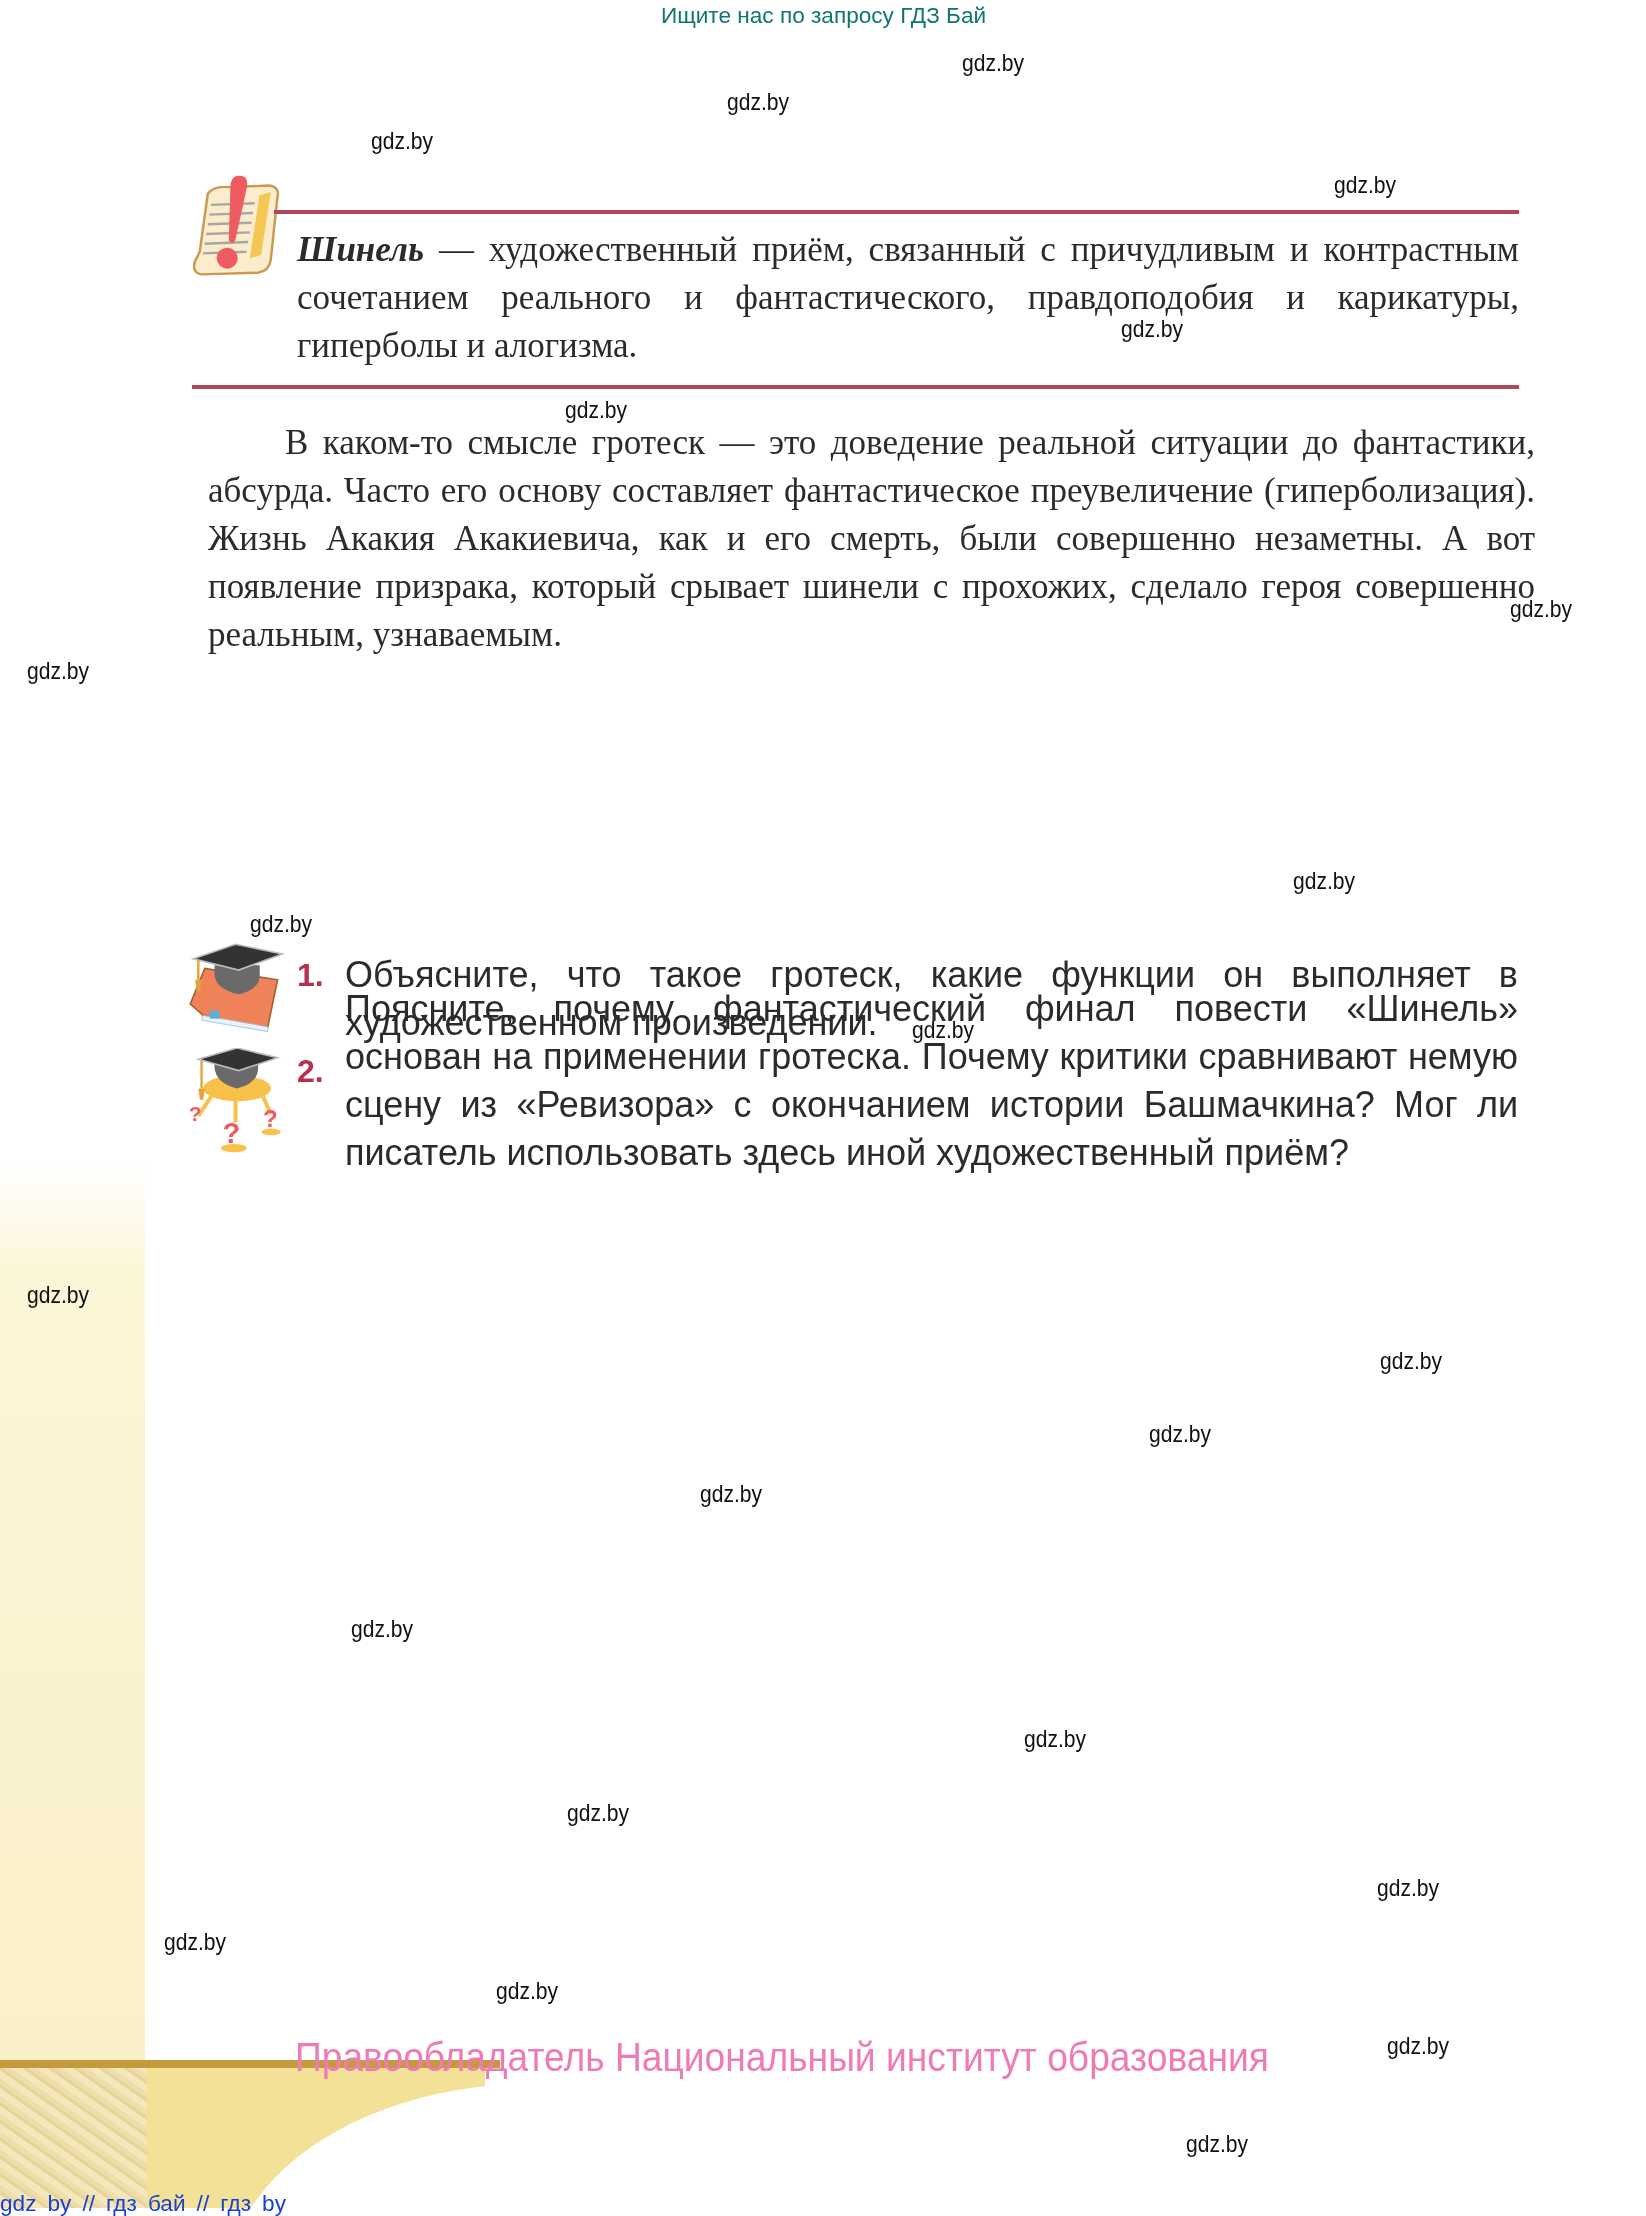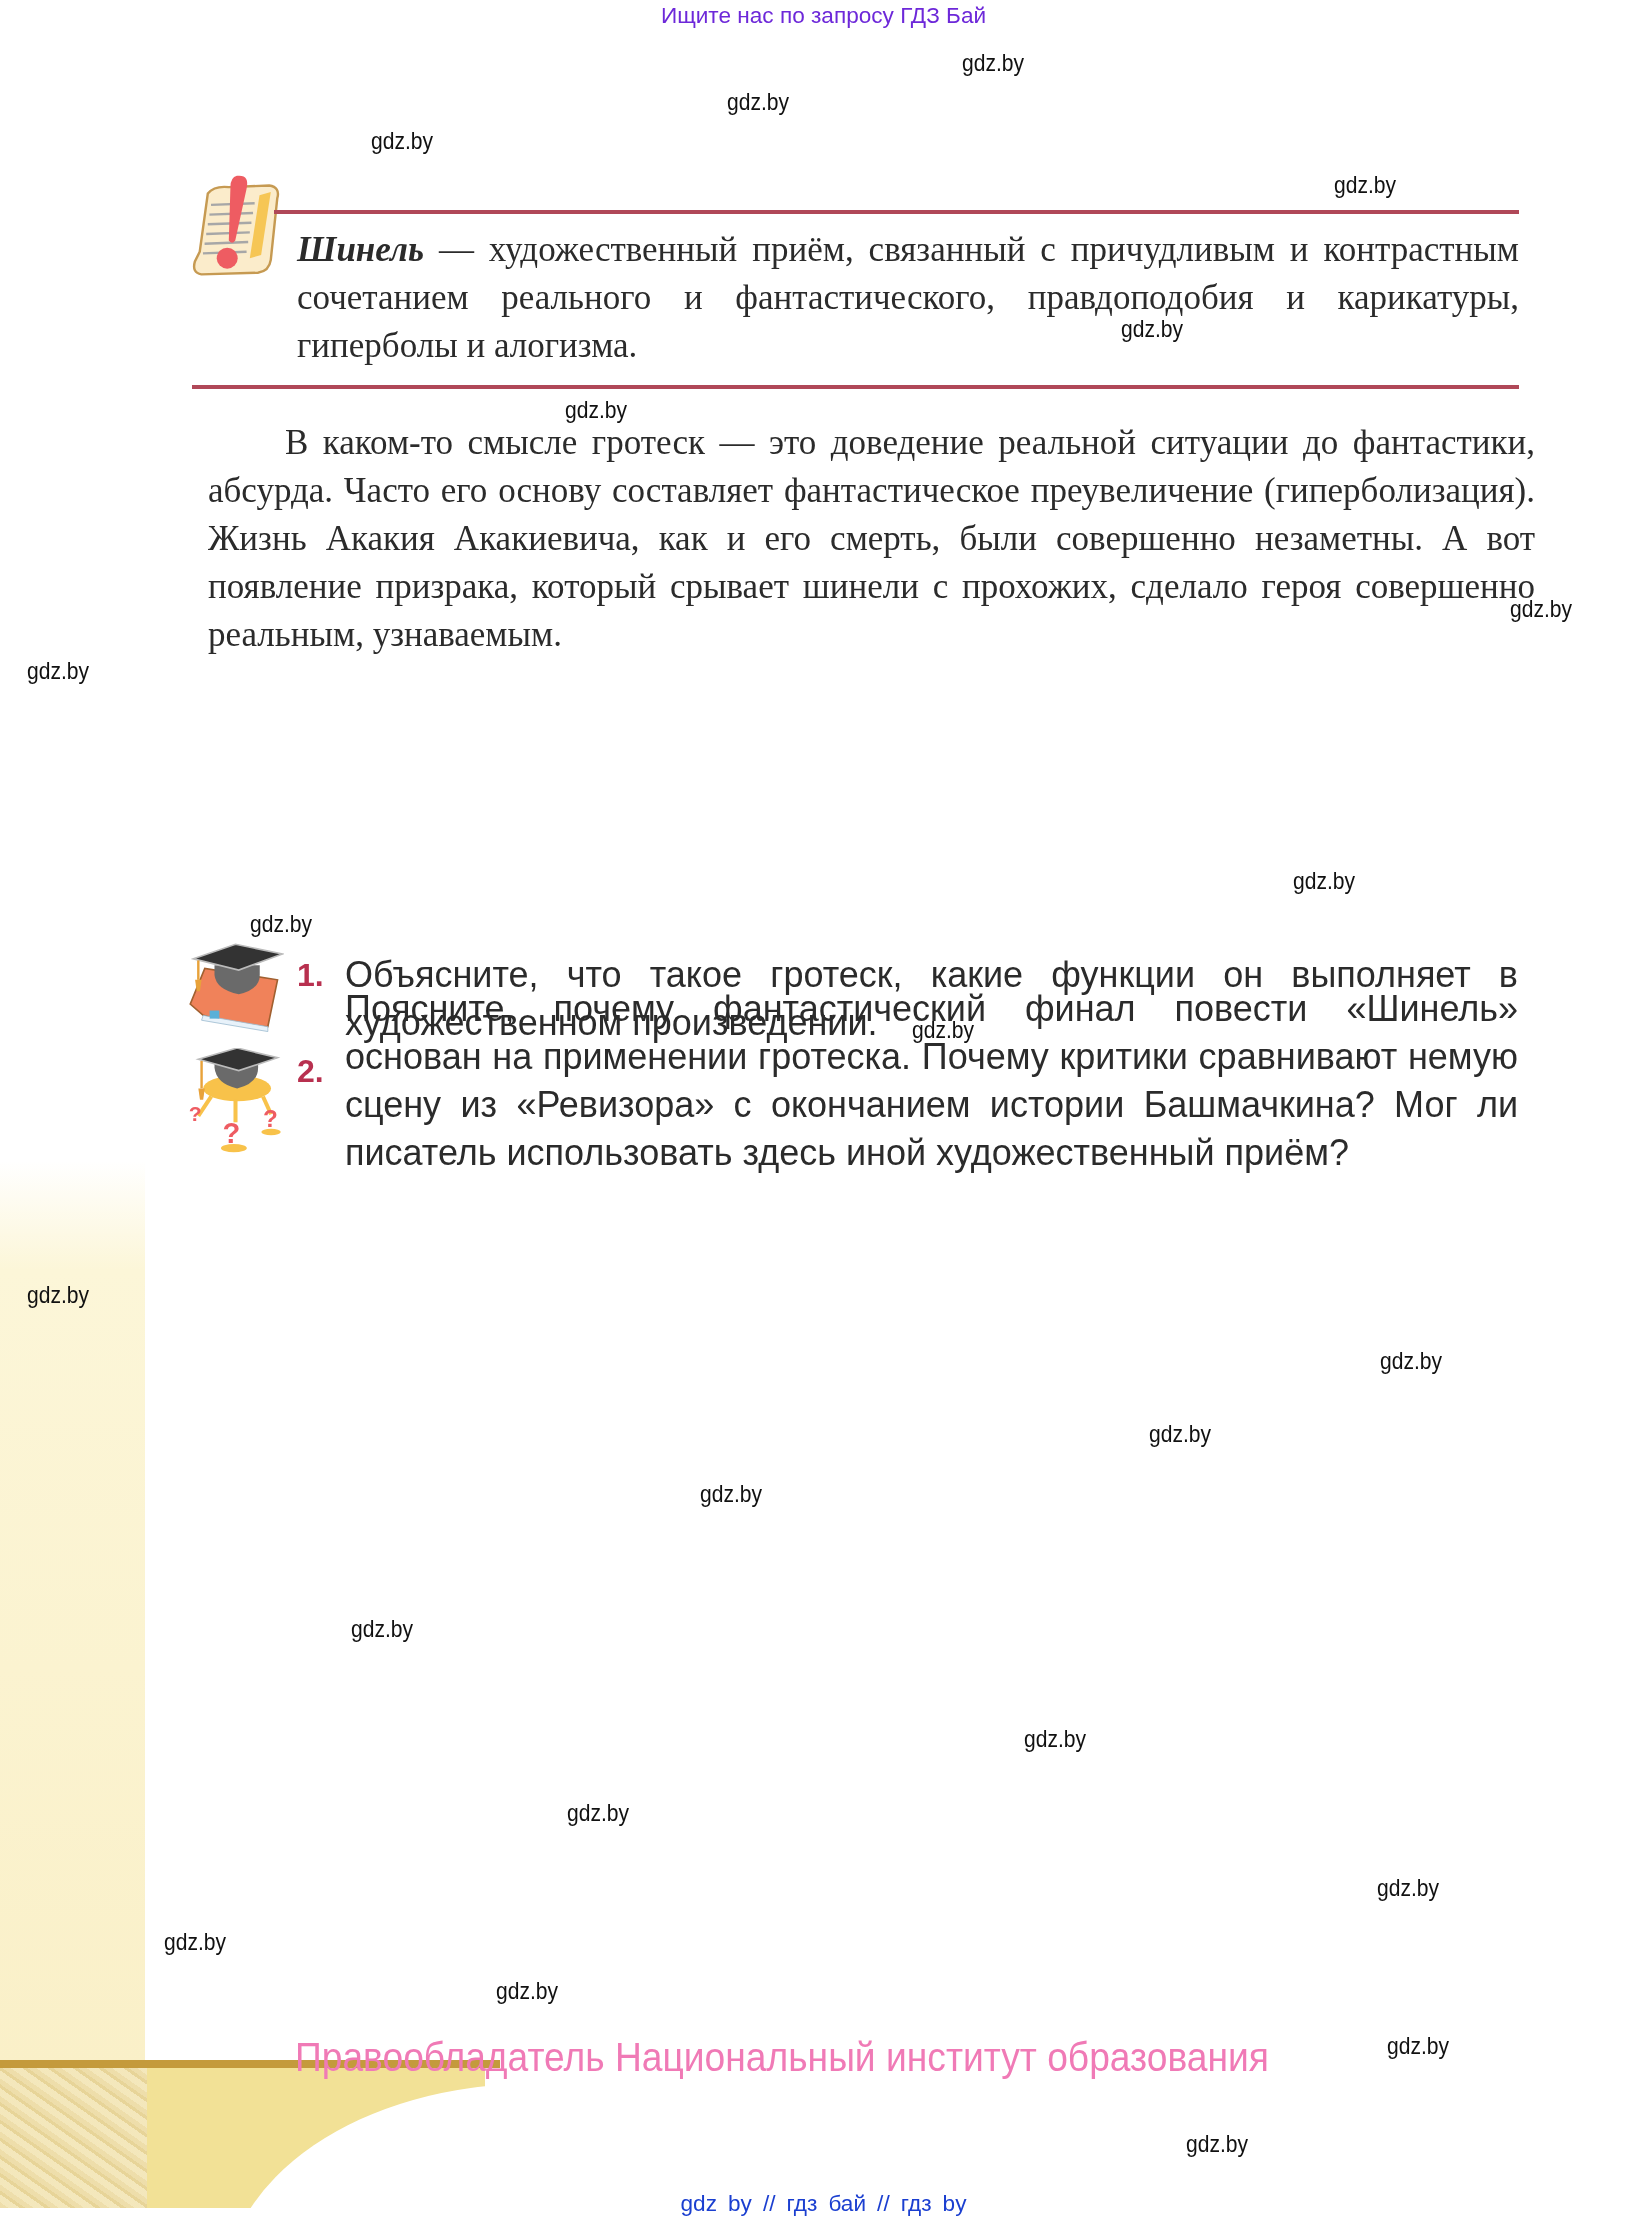--- a/index.html
+++ b/index.html
@@ -6,37 +6,37 @@
   body { width:1647px; height:2216px; position:relative; background:#ffffff; overflow:hidden; font-family:"Liberation Serif", serif; }
   .abs { position:absolute; }
   .cream-col { left:0; top:1161px; width:145px; height:907px; background:linear-gradient(180deg, rgba(252,246,214,0) 0%, #fcf6d8 12%, #faf0c8 100%); }
   .gold-rule { left:0; top:2060px; width:500px; height:8px; background:#c49a3c; }
   .texture { left:0; top:2068px; width:147px; height:140px; background:
       repeating-linear-gradient(35deg, #eddca6 0 4.8px, #f3e6b8 4.8px 11.3px, #e6d293 11.3px 14.5px);
       opacity:.95; }
   .swoosh { left:147px; top:2068px; width:338px; height:140px; overflow:hidden; }
   .swoosh::before { content:""; position:absolute; left:0; top:0; width:338px; height:140px; background:#f2e196; }
   .swoosh::after { content:""; position:absolute; left:77px; top:16px; width:613px; height:419px; border-radius:50%; background:#ffffff; }
-  .top-banner { top:3.2px; left:0; width:1647px; text-align:center; font-family:"Liberation Sans", sans-serif; font-size:22.6px; color:#6d28d9; }
+  .top-banner { top:3.2px; left:0; width:1647px; text-align:center; font-family:"Liberation Sans", sans-serif; font-size:22.6px; color:#0f766e; }
   .wm { font-family:"Liberation Sans", sans-serif; font-size:23.4px; color:#111; white-space:nowrap; transform:scaleX(.9); transform-origin:left top; }
   .rule-red { background:#b04858; height:4px; }
   .serif-text { font-family:"Liberation Serif", serif; font-size:35px; line-height:48px; color:#2b2b2b; text-align:justify; }
   .serif-text p { margin:0; text-indent:77px; }
   .def { left:192px; top:226px; width:1327px; }
   .def .term { font-style:italic; font-weight:bold; }
   .def-first { padding-left:105px; }
   .body-text { left:208px; top:419px; width:1327px; }
   .q-num { font-family:"Liberation Sans", sans-serif; font-weight:bold; font-size:32px; color:#b8304f; }
   .q-text { font-family:"Liberation Sans", sans-serif; font-size:36px; line-height:48px; color:#2b2b2b; text-align:justify; }
   .q1 { left:345px; top:951px; width:1173px; }
   .q2 { left:345px; top:985px; width:1173px; }
   .n1 { left:297px; top:951px; line-height:48px; }
   .n2 { left:297px; top:1047px; line-height:48px; }
   .copyright { left:295px; top:2035px; font-family:"Liberation Sans", sans-serif; font-size:40px; color:#f07ab6; white-space:nowrap; transform:scaleX(.93); transform-origin:left top; }
-  .bottom-links { left:0; width:1647px; top:2191px; text-align:center; font-family:"Liberation Sans", sans-serif; font-size:22.6px; color:#1b3fd0; word-spacing:4.8px; }
+  .bottom-links { left:0; width:1647px; top:2191px; font-family:"Liberation Sans", sans-serif; font-size:22.6px; color:#1b3fd0; word-spacing:4.8px; }
 </style>
 </head>
 <body>
 
 <div class="abs cream-col"></div>
 <div class="abs swoosh"></div>
 <div class="abs texture"></div>
 <div class="abs gold-rule"></div>
 
 <div class="abs top-banner">Ищите нас по запросу ГДЗ Бай</div>

